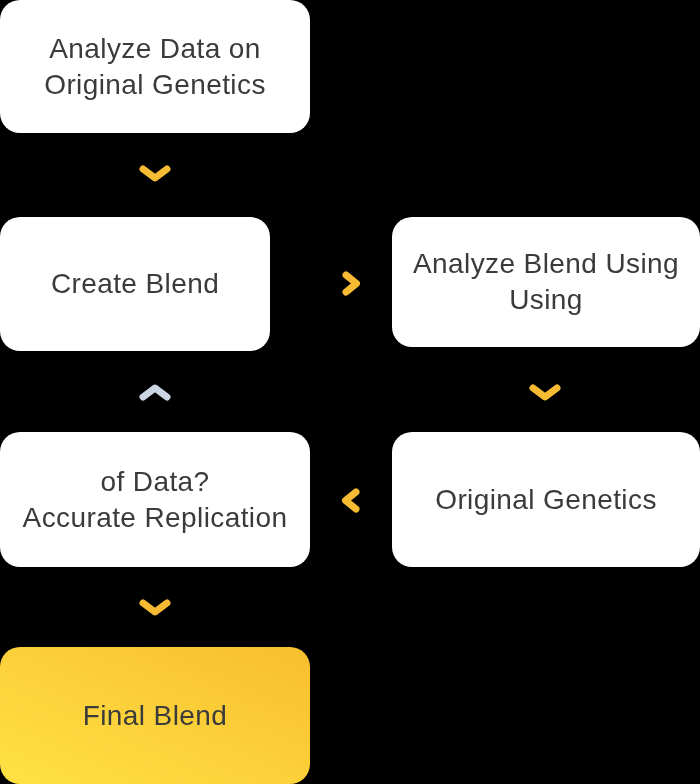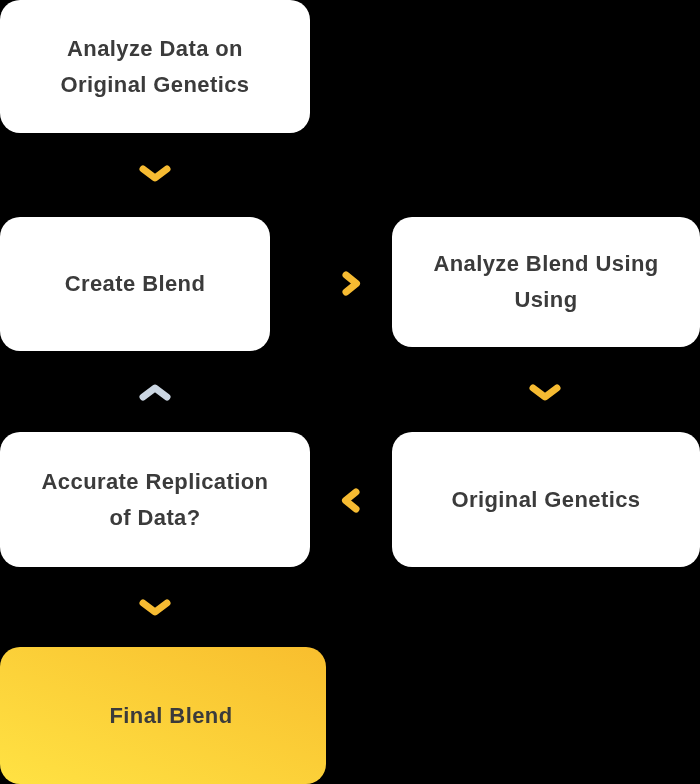--- a/index.html
+++ b/index.html
@@ -18,38 +18,37 @@
   .node {
     position: absolute;
     background: var(--node-fill, #ffffff);
     border-radius: 20px;
     display: flex;
     flex-direction: column;
     align-items: center;
     justify-content: center;
     text-align: left;
     color: var(--text, #3b3b3b);
-    font-size: 22px;
+    font-size: 28px;
     line-height: 36px;
-    font-weight: 700;
+    font-weight: 400;
     letter-spacing: 0.4px;
   }
   .node-line:empty { display: none; }
 
   #node-analyze-data        { left: 0;     top: 0;     width: 310px; height: 133px; }
   #node-create-blend        { left: 0;     top: 217px; width: 270px; height: 134px; }
   #node-analyze-blend       { left: 392px; top: 217px; width: 308px; height: 130px; }
   #node-compare-data        { left: 392px; top: 432px; width: 308px; height: 135px; }
   #node-accurate-replication{ left: 0;     top: 432px; width: 310px; height: 135px; }
   #node-final-blend         {
     left: 0; top: 647px; width: 310px; height: 137px;
     background: linear-gradient(to top right,
       var(--final-gradient-start, #ffe243),
       var(--final-gradient-end, #f8be2e));
-    padding-left: 16px;
   }
 
   .arrow {
     position: absolute;
     color: var(--arrow, #f6bb32);
     line-height: 0;
   }
   .arrow.muted { color: var(--arrow-muted, #cbd6e2); }
 
   #arrow-1 { left: 139px; top: 165px; }
@@ -103,22 +102,22 @@
     <span class="node-line">Original Genetics</span>
   </div>
 
   <div class="arrow" id="arrow-4">
     <svg width="19" height="25" viewBox="0 0 19 25" aria-hidden="true">
       <polyline points="15,4 4.5,12.5 15,21" fill="none" stroke="currentColor" stroke-width="7" stroke-linecap="round" stroke-linejoin="round"></polyline>
     </svg>
   </div>
 
   <div class="node" id="node-accurate-replication">
+    <span class="node-line">of Data?</span>
     <span class="node-line">Accurate Replication</span>
-    <span class="node-line">of Data?</span>
   </div>
 
   <div class="arrow muted" id="arrow-5">
     <svg width="32" height="17" viewBox="0 0 32 17" aria-hidden="true">
       <polyline points="4,13 16,4 28,13" fill="none" stroke="currentColor" stroke-width="7" stroke-linecap="round" stroke-linejoin="round"></polyline>
     </svg>
   </div>
 
   <div class="arrow" id="arrow-6">
     <svg width="32" height="17" viewBox="0 0 32 17" aria-hidden="true">

